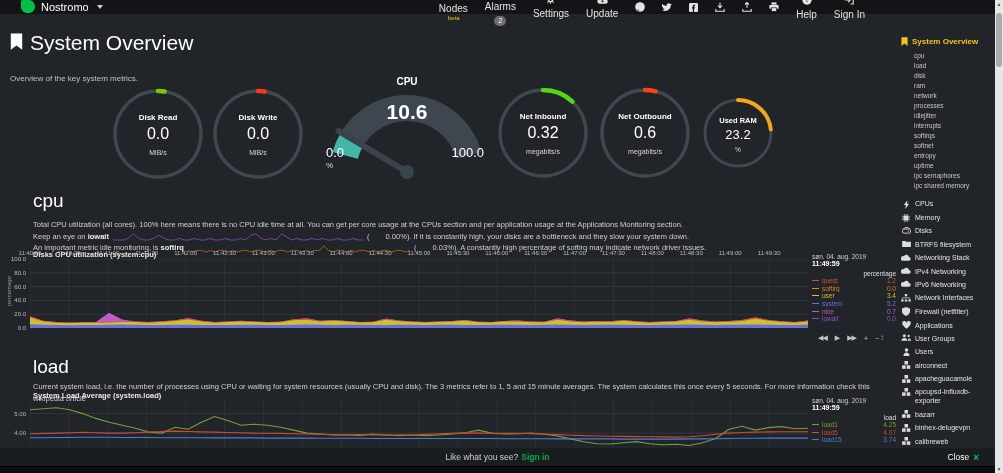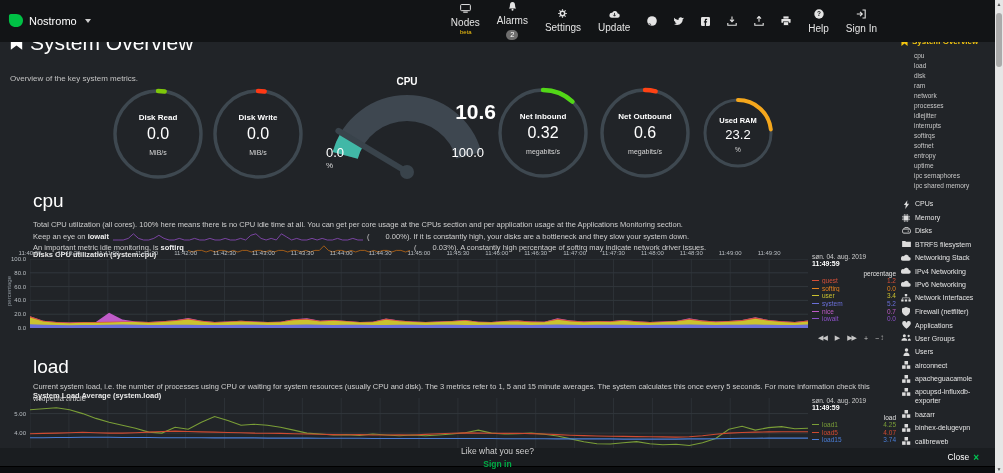--- a/index.html
+++ b/index.html
@@ -2,22 +2,22 @@
 <html><head>
 <meta charset="utf-8">
 <style>
   html,body{margin:0;padding:0;}
   body{
     width:1003px;height:473px;position:relative;overflow:hidden;
     background:#212428;color:#fff;
     font-family:"Liberation Sans",sans-serif;
   }
   
-  .navbar{position:absolute;left:0;top:0;width:1003px;height:42px;background:#121416;
-    display:flex;align-items:center;box-sizing:border-box;padding:0 8px;z-index:30;}
+  .navbar{position:absolute;left:0;top:0;width:1003px;height:14px;background:#121416;
+    display:flex;align-items:center;box-sizing:border-box;padding:0 20px;z-index:30;}
   .brand{display:flex;align-items:center;gap:6px;font-size:11px;color:#fff;cursor:pointer;}
   .caret{width:0;height:0;border-left:3.5px solid transparent;border-right:3.5px solid transparent;border-top:4px solid #cfcfcf;margin-left:2px;}
   .nav-items{margin-left:auto;margin-right:118px;display:flex;align-items:center;gap:17px;font-size:10px;color:#e4e4e4;}
   .nav-item{display:flex;align-items:center;gap:4px;cursor:pointer;white-space:nowrap;flex-direction:column;}
   .nic{display:inline-flex;align-items:center;color:#e4e4e4;}
   .beta{color:#f5c40f;font-size:6px;margin-left:1px;transform:translateY(-3px);}
   .badge{background:#6e6e6e;color:#fff;border-radius:8px;font-size:7.5px;padding:1px 4px;line-height:1;}
   
   .pagehead{position:absolute;left:10px;top:31px;z-index:5;}
   .ph-row{display:flex;align-items:center;gap:7px;}
@@ -27,21 +27,21 @@
   .cgauge{position:absolute;width:92px;height:92px;cursor:pointer;}
   .cgauge .cg-label{position:absolute;left:0;top:25px;width:100%;text-align:center;font-size:8px;font-weight:bold;color:#fff;}
   .cgauge .cg-value{position:absolute;left:0;top:37px;width:100%;text-align:center;font-size:16px;color:#fff;}
   .cgauge .cg-unit{position:absolute;left:0;top:61px;width:100%;text-align:center;font-size:7px;color:#d8d8d8;}
   .cgauge.small{width:72px;height:72px;}
   .cgauge.small .cg-label{top:19px;font-size:7.5px;}
   .cgauge.small .cg-value{top:30px;font-size:13px;}
   .cgauge.small .cg-unit{top:49px;font-size:6.5px;}
   .gauge-wrap{position:absolute;left:318px;top:76px;width:178px;height:104px;cursor:pointer;}
   .gw-title{position:absolute;left:0;top:0;width:100%;text-align:center;font-size:10px;font-weight:bold;}
-  .gw-value{position:absolute;left:0;top:24px;width:100%;text-align:right;font-size:21px;font-weight:bold;}
+  .gw-value{position:absolute;left:0;top:24px;width:100%;text-align:center;font-size:21px;font-weight:bold;}
   .gw-min{position:absolute;left:8px;top:69px;font-size:13px;}
   .gw-max{position:absolute;right:12px;top:69px;font-size:13px;}
   .gw-unit{position:absolute;left:8px;top:85px;font-size:8px;color:#ddd;}
   
   .section-h{position:absolute;left:33px;font-size:19px;color:#fff;}
   .ptext{position:absolute;left:33px;width:860px;font-size:7.5px;color:#cfcfcf;line-height:11.5px;}
   .ptext b{color:#efefef;}
   .spark{vertical-align:middle;margin:0 2px;}
   .spark-gap{display:inline-block;width:16px;}
   
@@ -58,21 +58,21 @@
   .lg-row{display:flex;align-items:center;height:7.6px;cursor:pointer;}
   .lg-dash{width:7px;border-top:1.5px solid;margin-right:3px;flex:none;}
   .lg-name{flex:1;overflow:hidden;white-space:nowrap;}
   .lg-val{text-align:right;}
   .ctoolbar{position:absolute;left:818px;display:flex;gap:8px;font-size:7px;color:#c6c6c6;align-items:center;}
   .ctoolbar span{cursor:pointer;letter-spacing:-1px;}
   .ct-resize{position:absolute;left:880px;font-size:8px;color:#9a9a9a;cursor:ns-resize;}
   
   .footer-outer{position:absolute;left:0;bottom:0;width:1003px;height:25px;background:#0c0e10;z-index:40;}
   .footer-bar{position:absolute;left:0;top:0;width:995px;height:18px;background:#1a1d20;border-bottom:1px solid #000;
-    display:flex;align-items:center;justify-content:center;font-size:8.5px;color:#cfcfcf;gap:3px;flex-direction:column;}
+    display:flex;align-items:center;justify-content:center;font-size:8.5px;color:#cfcfcf;gap:3px;}
   .footer-signin{color:#00ab44;font-weight:bold;cursor:pointer;}
   .footer-suffix{color:#ededed;font-weight:bold;}
   .footer-close{position:absolute;right:16px;top:0;height:18px;display:flex;align-items:center;gap:4px;font-size:8.5px;color:#fff;cursor:pointer;}
   .footer-close .x{color:#00c853;font-weight:bold;font-size:10px;}
   
   .sidebar{position:absolute;right:8px;top:25px;bottom:0;width:100px;box-sizing:border-box;padding:12px 2px 0 6px;z-index:20;font-size:7px;}
   .sb-active{display:flex;align-items:center;gap:4px;color:#f3c50f;font-size:8px;font-weight:bold;cursor:pointer;}
   .sb-subs{margin:5px 0 6px 13px;}
   .sb-sub{color:#c8c8c8;font-size:6.5px;line-height:10px;cursor:pointer;}
   .sb-sec{display:flex;align-items:flex-start;gap:4px;color:#e4e4e4;font-size:7px;line-height:9px;padding:2.2px 0;cursor:pointer;}

